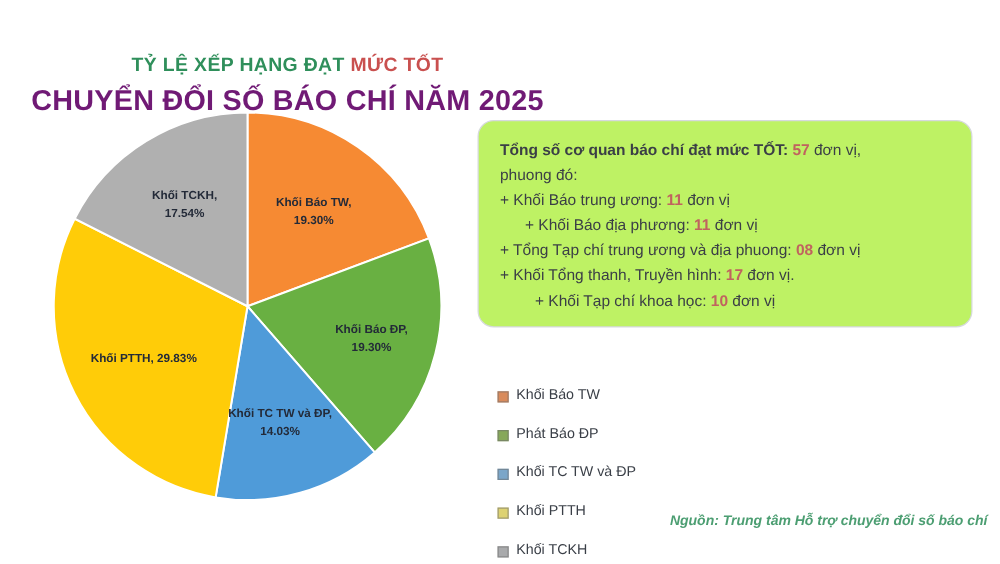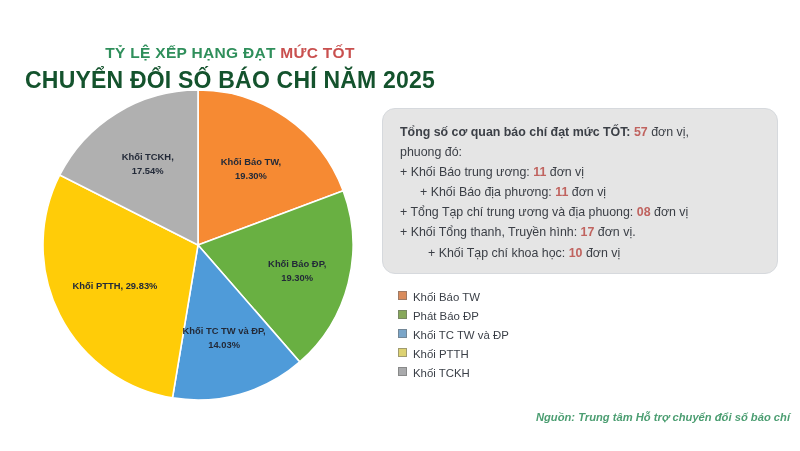--- a/index.html
+++ b/index.html
@@ -27,21 +27,21 @@
     font-weight: bold;
     letter-spacing: 0.3px;
     color: #2f8f5b;
     white-space: nowrap;
   }
   #title-line1 .hl { color: #c9504f; }
   #title-line2 {
     font-size: 23px;
     font-weight: bold;
     letter-spacing: 0.2px;
-    color: #14532d;
+    color: #701a75;
     white-space: nowrap;
     margin-top: 5px;
   }
 
   
   #pie-wrap {
     position: absolute;
     left: 34px;
     top: 84px;
     width: 330px;
@@ -55,24 +55,24 @@
     font-weight: bold;
     fill: #232a38;
     text-anchor: middle;
     dominant-baseline: middle;
   }
 
   
   #info-box {
     position: absolute;
     left: 382px;
-    top: 108px;
+    top: 96px;
     width: 396px;
     height: 166px;
-    background: #e5e5e5;
+    background: #bef264;
     border: 1.4px solid #d6d9dd;
     border-radius: 13px;
     padding: 13px 16px 10px 17px;
   }
   .info-line {
     font-size: 12.4px;
     color: #3b3f46;
     line-height: 1.62;
     white-space: nowrap;
   }
@@ -82,22 +82,23 @@
 
   
   #legend {
     position: absolute;
     left: 398px;
     top: 291px;
     width: 200px;
   }
   .legend-row {
     display: flex;
-    align-items: flex-start;
+    align-items: flex-end;
     height: 19px;
+    margin-top: 12px;
   }
   .legend-swatch {
     width: 9px;
     height: 9px;
     margin-right: 6px;
     border: 1px solid rgba(110,110,110,0.55);
     flex: 0 0 auto;
   }
   .legend-text {
     font-size: 11.4px;

